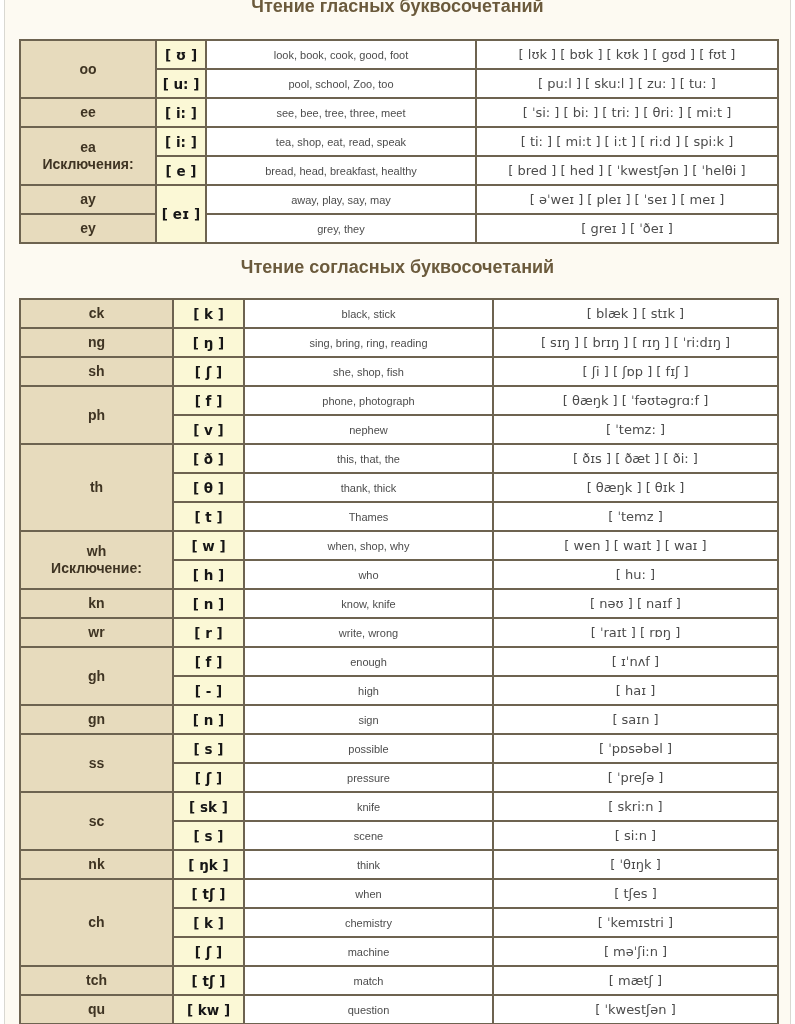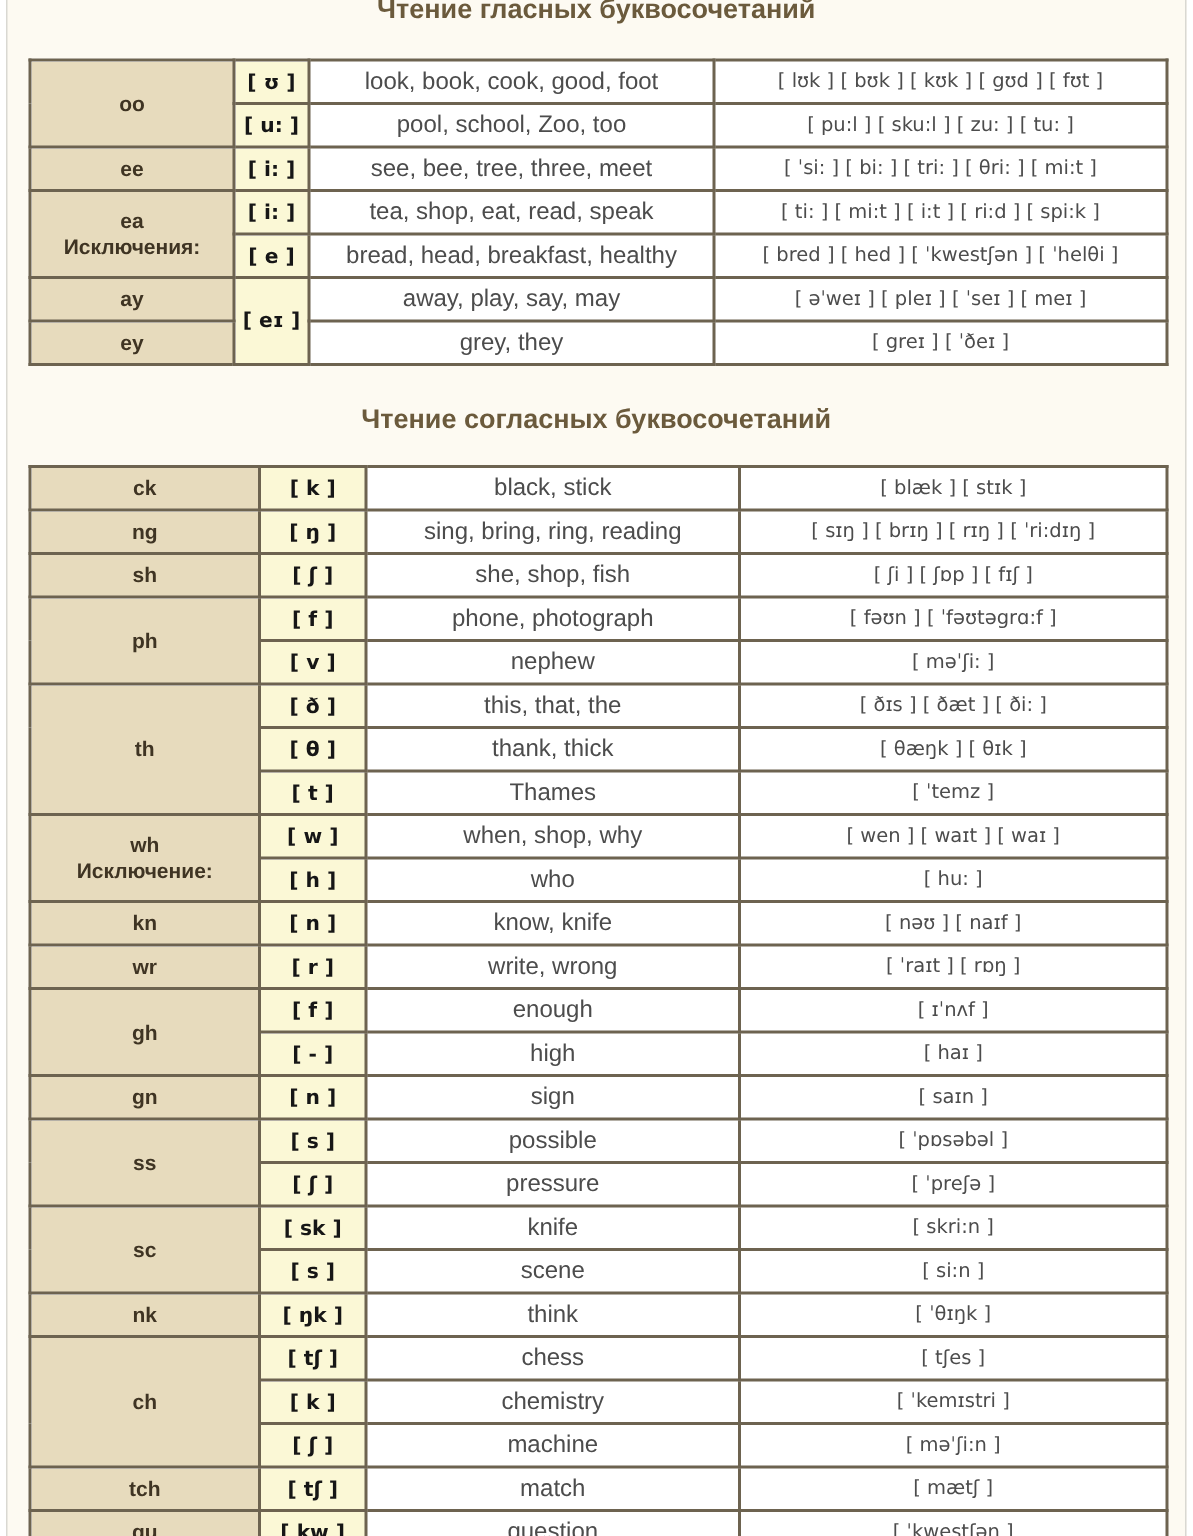--- a/index.html
+++ b/index.html
@@ -23,21 +23,21 @@
   }
   .title {
     margin: 0;
     text-align: center;
     color: #6b5a3c;
     font-size: 18px;
     font-weight: bold;
     line-height: 22px;
   }
   .title-vowels { margin-top: -5px; }
-  .title-consonants { margin-top: 24px; }
+  .title-consonants { margin-top: 12px; }
   table.ph-table {
     border-collapse: collapse;
     table-layout: fixed;
     margin-left: 14px;
     width: 758px;
     background: #ffffff;
   }
   table.t1 { margin-top: 22px; }
   table.t2 { margin-top: 20px; }
   .ph-table td {
@@ -60,21 +60,21 @@
     background: #fbf8d6;
     color: #161616;
     font-weight: bold;
     white-space: nowrap;
     font-family: "DejaVu Sans", "Liberation Sans", sans-serif;
     font-size: 13.5px;
   }
   td.c-words {
     background: #ffffff;
     color: #4c4c4c;
-    font-size: 16px;
+    font-size: 11px;
   }
   td.c-trans {
     background: #ffffff;
     color: #4c4c4c;
     white-space: nowrap;
     font-family: "DejaVu Sans", "Liberation Sans", sans-serif;
     font-size: 13px;
     text-align: center;
   }
 </style>
@@ -161,26 +161,26 @@
         <tr>
           <td class="c-letters">sh</td>
           <td class="c-sound">[ ʃ ]</td>
           <td class="c-words">she, shop, fish</td>
           <td class="c-trans">[ ʃi ] [ ʃɒp ] [ fɪʃ ]</td>
         </tr>
         <tr>
           <td class="c-letters" rowspan="2">ph</td>
           <td class="c-sound">[ f ]</td>
           <td class="c-words">phone, photograph</td>
-          <td class="c-trans">[ fəʊn ] [ ˈfəʊtəgrɑ:f ]</td>
+          <td class="c-trans">[ θæŋk ] [ ˈfəʊtəgrɑ:f ]</td>
         </tr>
         <tr>
           <td class="c-sound">[ v ]</td>
           <td class="c-words">nephew</td>
-          <td class="c-trans">[ məˈʃi: ]</td>
+          <td class="c-trans">[ ˈtemz: ]</td>
         </tr>
         <tr>
           <td class="c-letters" rowspan="3">th</td>
           <td class="c-sound">[ ð ]</td>
           <td class="c-words">this, that, the</td>
           <td class="c-trans">[ ðɪs ] [ ðæt ] [ ði: ]</td>
         </tr>
         <tr>
           <td class="c-sound">[ θ ]</td>
           <td class="c-words">thank, thick</td>
@@ -256,21 +256,21 @@
         </tr>
         <tr>
           <td class="c-letters">nk</td>
           <td class="c-sound">[ ŋk ]</td>
           <td class="c-words">think</td>
           <td class="c-trans">[ ˈθɪŋk ]</td>
         </tr>
         <tr>
           <td class="c-letters" rowspan="3">ch</td>
           <td class="c-sound">[ tʃ ]</td>
-          <td class="c-words">chess</td>
+          <td class="c-words">when</td>
           <td class="c-trans">[ tʃes ]</td>
         </tr>
         <tr>
           <td class="c-sound">[ k ]</td>
           <td class="c-words">chemistry</td>
           <td class="c-trans">[ ˈkemɪstri ]</td>
         </tr>
         <tr>
           <td class="c-sound">[ ʃ ]</td>
           <td class="c-words">machine</td>

